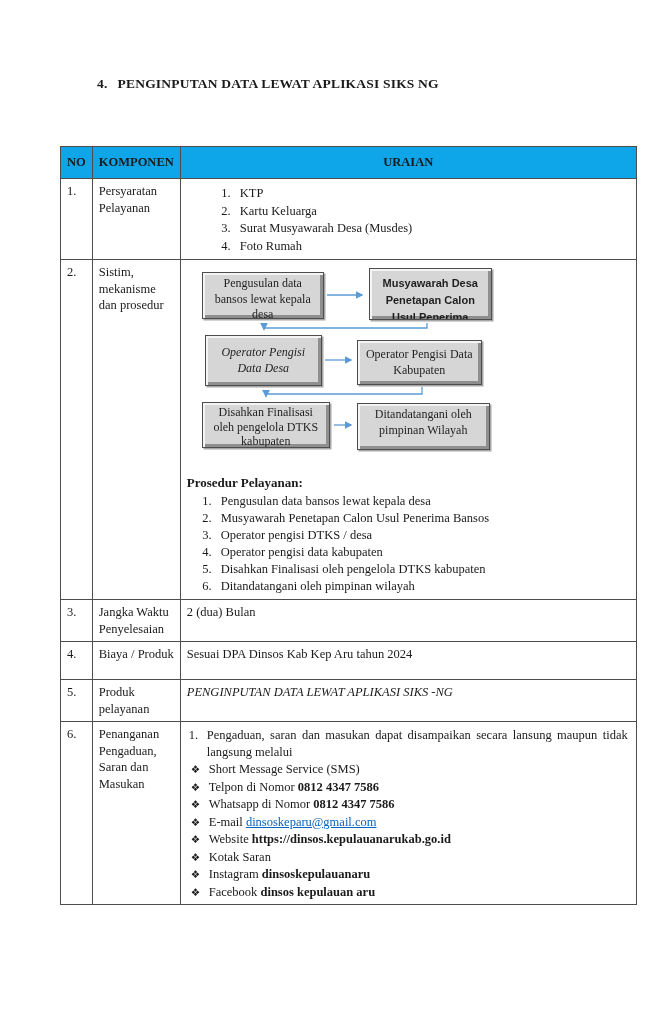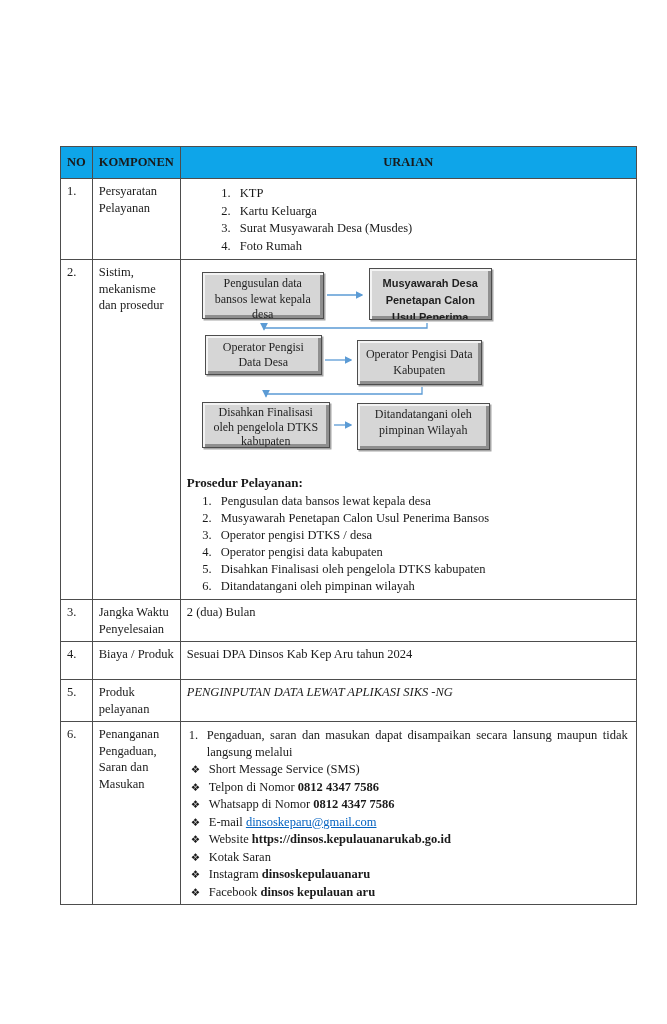--- a/index.html
+++ b/index.html
@@ -94,20 +94,23 @@
     font-family:"DejaVu Sans", sans-serif; font-size:10.5px;
   }
   .channel b { font-weight:bold; }
   .channel a { color:#0563c1; text-decoration:underline; }
 </style>
 </head>
 <body>
 
 <div class="page">
 
+  <div class="heading">
+    <span class="hnum">4.</span><span>PENGINPUTAN DATA LEWAT APLIKASI SIKS NG</span>
+  </div>
 
 
   <table class="std">
     <colgroup>
         <col class="c-no">
         <col class="c-komp">
         <col class="c-ur">
       </colgroup>
 
     <tbody>
@@ -143,21 +146,21 @@
               </marker>
             </defs>
             <path d="M140,29 H175" stroke="#5b9bd5" stroke-width="1.3" fill="none" marker-end="url(#arr)"></path>
             <path d="M240,57 V62 H77 V63.5" stroke="#5b9bd5" stroke-width="1.3" fill="none" marker-end="url(#arr)"></path>
             <path d="M138,94 H164" stroke="#5b9bd5" stroke-width="1.3" fill="none" marker-end="url(#arr)"></path>
             <path d="M235,121 V128 H79 V130.5" stroke="#5b9bd5" stroke-width="1.3" fill="none" marker-end="url(#arr)"></path>
             <path d="M147,159 H164" stroke="#5b9bd5" stroke-width="1.3" fill="none" marker-end="url(#arr)"></path>
           </svg>
           <div class="fc-box" style="left:15px; top:6px; width:122px; height:47px;">Pengusulan data bansos lewat kepala desa</div>
           <div class="fc-box sans" style="left:182px; top:2px; width:123px; height:52px;">Musyawarah Desa Penetapan Calon Usul Penerima Bansos</div>
-          <div class="fc-box center" style="left:18px; top:69px; width:117px; height:40px;">Operator Pengisi Data Desa</div>
+          <div class="fc-box center" style="left:18px; top:69px; width:117px; height:51px;font-style:italic;">Operator Pengisi Data Desa</div>
           <div class="fc-box center" style="left:170px; top:74px; width:125px; height:45px;">Operator Pengisi Data Kabupaten</div>
           <div class="fc-box tight" style="left:15px; top:136px; width:128px; height:46px;">Disahkan Finalisasi oleh pengelola DTKS kabupaten</div>
           <div class="fc-box" style="left:170px; top:137px; width:133px; height:47px;">Ditandatangani oleh pimpinan Wilayah</div>
         </div>
 
         <div class="prosedur-title">Prosedur Pelayanan:</div>
         <ol class="prosedur-list">
           <li>Pengusulan data bansos lewat kepala desa</li>
           <li>Musyawarah Penetapan Calon Usul Penerima Bansos</li>
           <li>Operator pengisi DTKS / desa</li>

